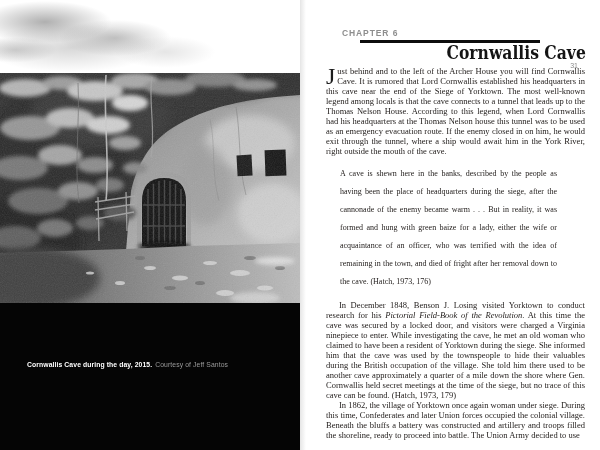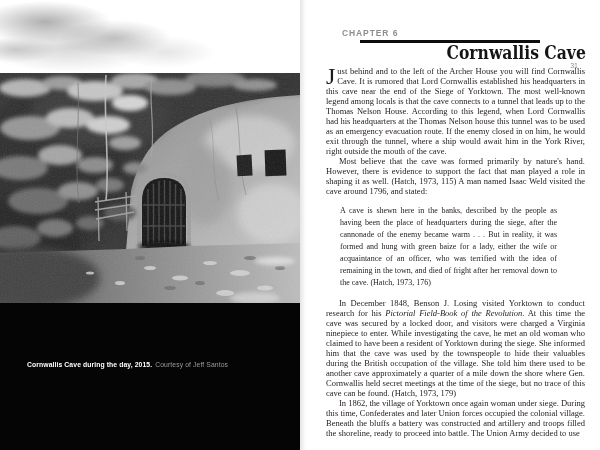--- a/index.html
+++ b/index.html
@@ -34,21 +34,21 @@
   #chapter-title{position:absolute;right:14px;top:42px;margin:0;
     font-family:"DejaVu Serif",serif;font-weight:bold;font-size:19px;line-height:20px;
     color:#141414;white-space:nowrap;transform:scaleX(.82);transform-origin:100% 50%;}
   #page-number{position:absolute;right:22px;top:62px;
     font-family:"Liberation Sans",sans-serif;font-size:7px;color:#8a8a8a;}
   #body-text{position:absolute;left:26px;top:66px;width:259px;
     font-size:8.5px;line-height:10px;color:#262220;text-align:justify;}
   #body-text p{margin:0;}
   #body-text p.indent{text-indent:13px;}
   #dropcap{float:left;font-size:24px;line-height:17px;padding:2px 2px 0 0;color:#1c1c1c;}
-  #body-text blockquote{margin:9px 28px 9px 14px;font-size:8px;line-height:12px;}
+  #body-text blockquote{margin:9px 28px 9px 14px;font-size:8px;line-height:18px;}
 </style>
 </head>
 <body>
 
 <div id="spread">
 
   <div id="left-page">
     <div id="sky-band"></div>
 
     <div id="photo">
@@ -179,20 +179,19 @@
   <div id="right-page">
     <div id="gutter-shade"></div>
 
     <div id="chapter-label">CHAPTER 6</div>
     <div id="chapter-rule"></div>
     <h1 id="chapter-title">Cornwallis Cave</h1>
     <div id="page-number">31</div>
 
     <div id="body-text">
       <p><span id="dropcap">J</span><span>ust behind and to the left of the Archer House you will find Cornwallis Cave. It is rumored that Lord Cornwallis established his headquarters in this cave near the end of the Siege of Yorktown. The most well-known legend among locals is that the cave connects to a tunnel that leads up to the Thomas Nelson House. According to this legend, when Lord Cornwallis had his headquarters at the Thomas Nelson house this tunnel was to be used as an emergency evacuation route. If the enemy closed in on him, he would exit through the tunnel, where a ship would await him in the York River, right outside the mouth of the cave.</span></p>
-      <p class="indent">Most believe that the cave was formed primarily by nature's hand. However, there is evidence to support the fact that man played a role in shaping it as well. (Hatch, 1973, 115) A man named Isaac Weld visited the cave around 1796, and stated:</p>
       <blockquote>A cave is shewn here in the banks, described by the people as having been the place of headquarters during the siege, after the cannonade of the enemy became warm . . . But in reality, it was formed and hung with green baize for a lady, either the wife or acquaintance of an officer, who was terrified with the idea of remaining in the town, and died of fright after her removal down to the cave. (Hatch, 1973, 176)</blockquote>
       <p class="indent"><span>In December 1848, Benson J. Losing visited Yorktown to conduct research for his </span><i>Pictorial Field-Book of the Revolution</i><span>. At this time the cave was secured by a locked door, and visitors were charged a Virginia ninepiece to enter. While investigating the cave, he met an old woman who claimed to have been a resident of Yorktown during the siege. She informed him that the cave was used by the townspeople to hide their valuables during the British occupation of the village. She told him there used to be another cave approximately a quarter of a mile down the shore where Gen. Cornwallis held secret meetings at the time of the siege, but no trace of this cave can be found. (Hatch, 1973, 179)</span></p>
       <p class="indent">In 1862, the village of Yorktown once again woman under siege. During this time, Confederates and later Union forces occupied the colonial village. Beneath the bluffs a battery was constructed and artillery and troops filled the shoreline, ready to proceed into battle. The Union Army decided to use</p>
     </div>
   </div>
 
 </div>
 
 </body></html>

